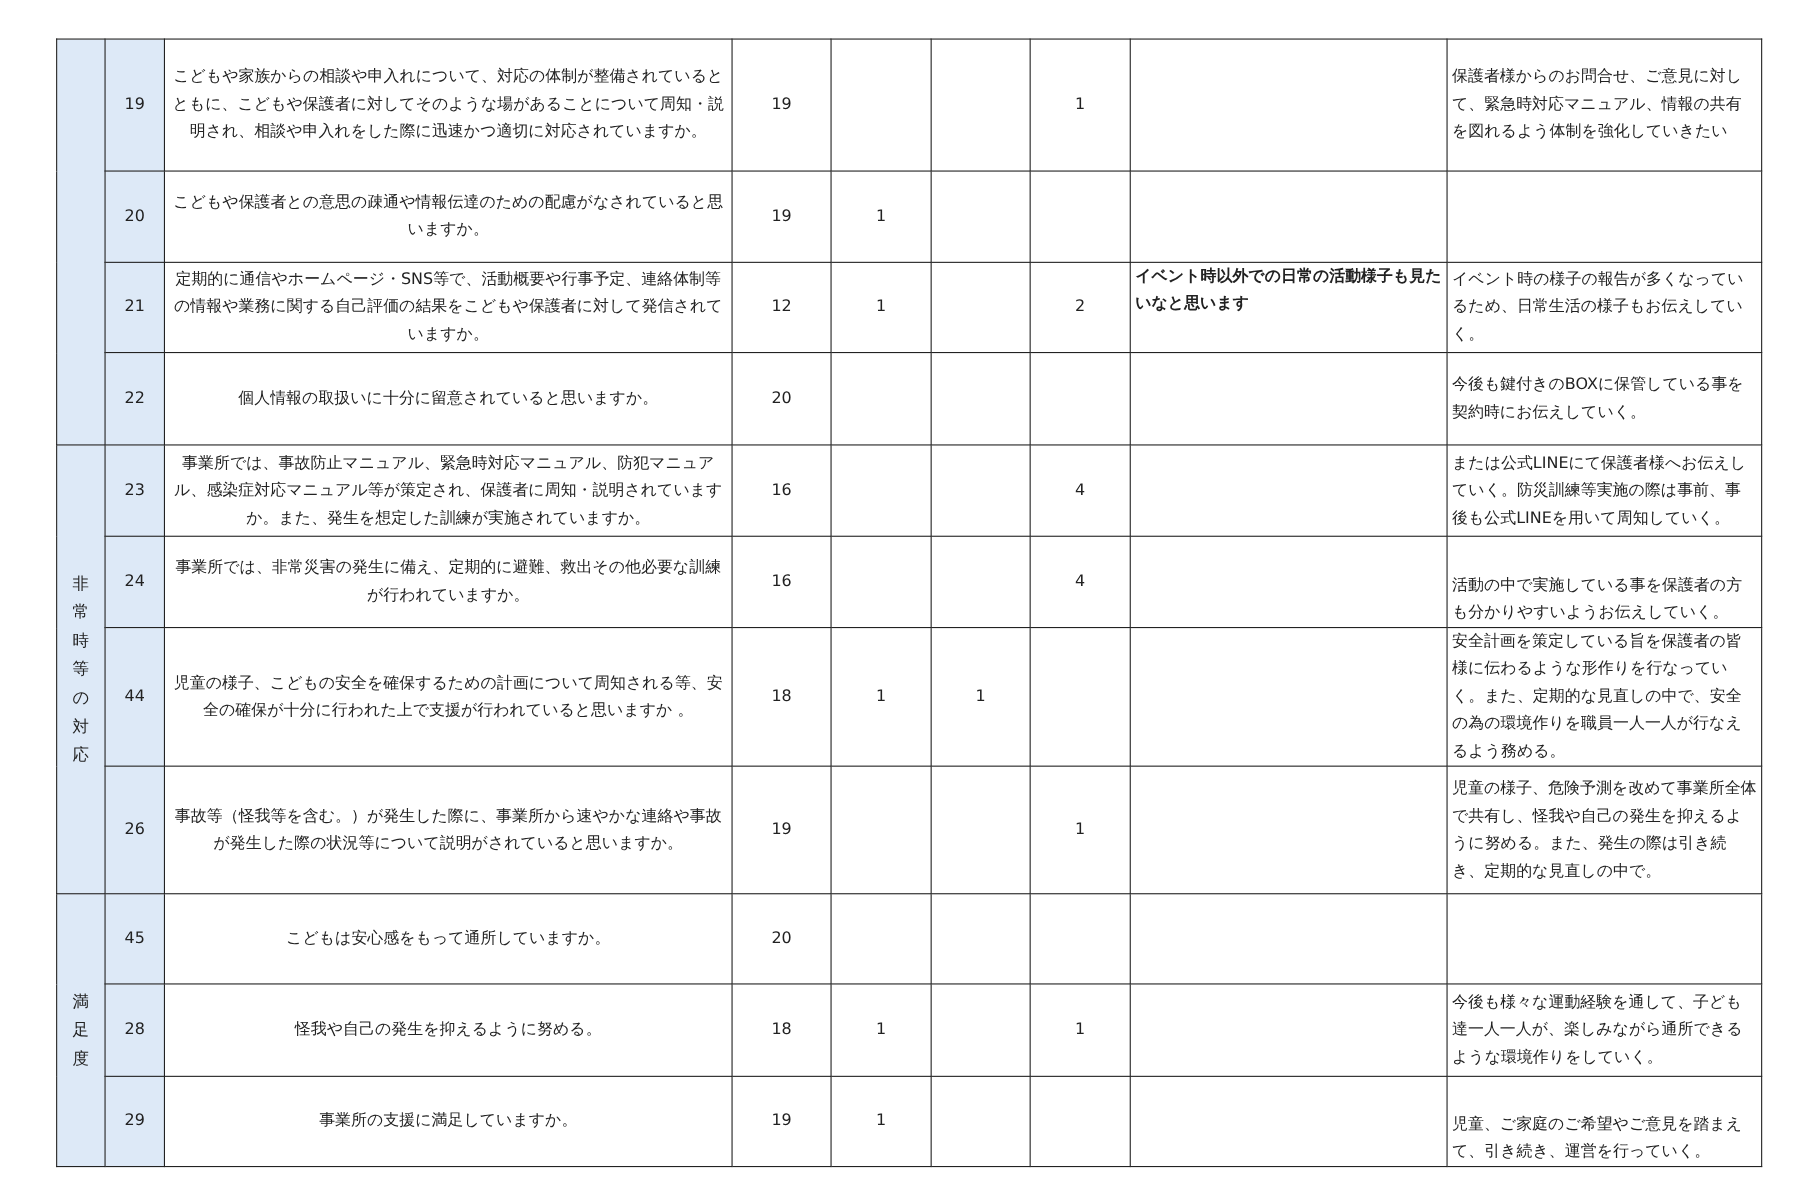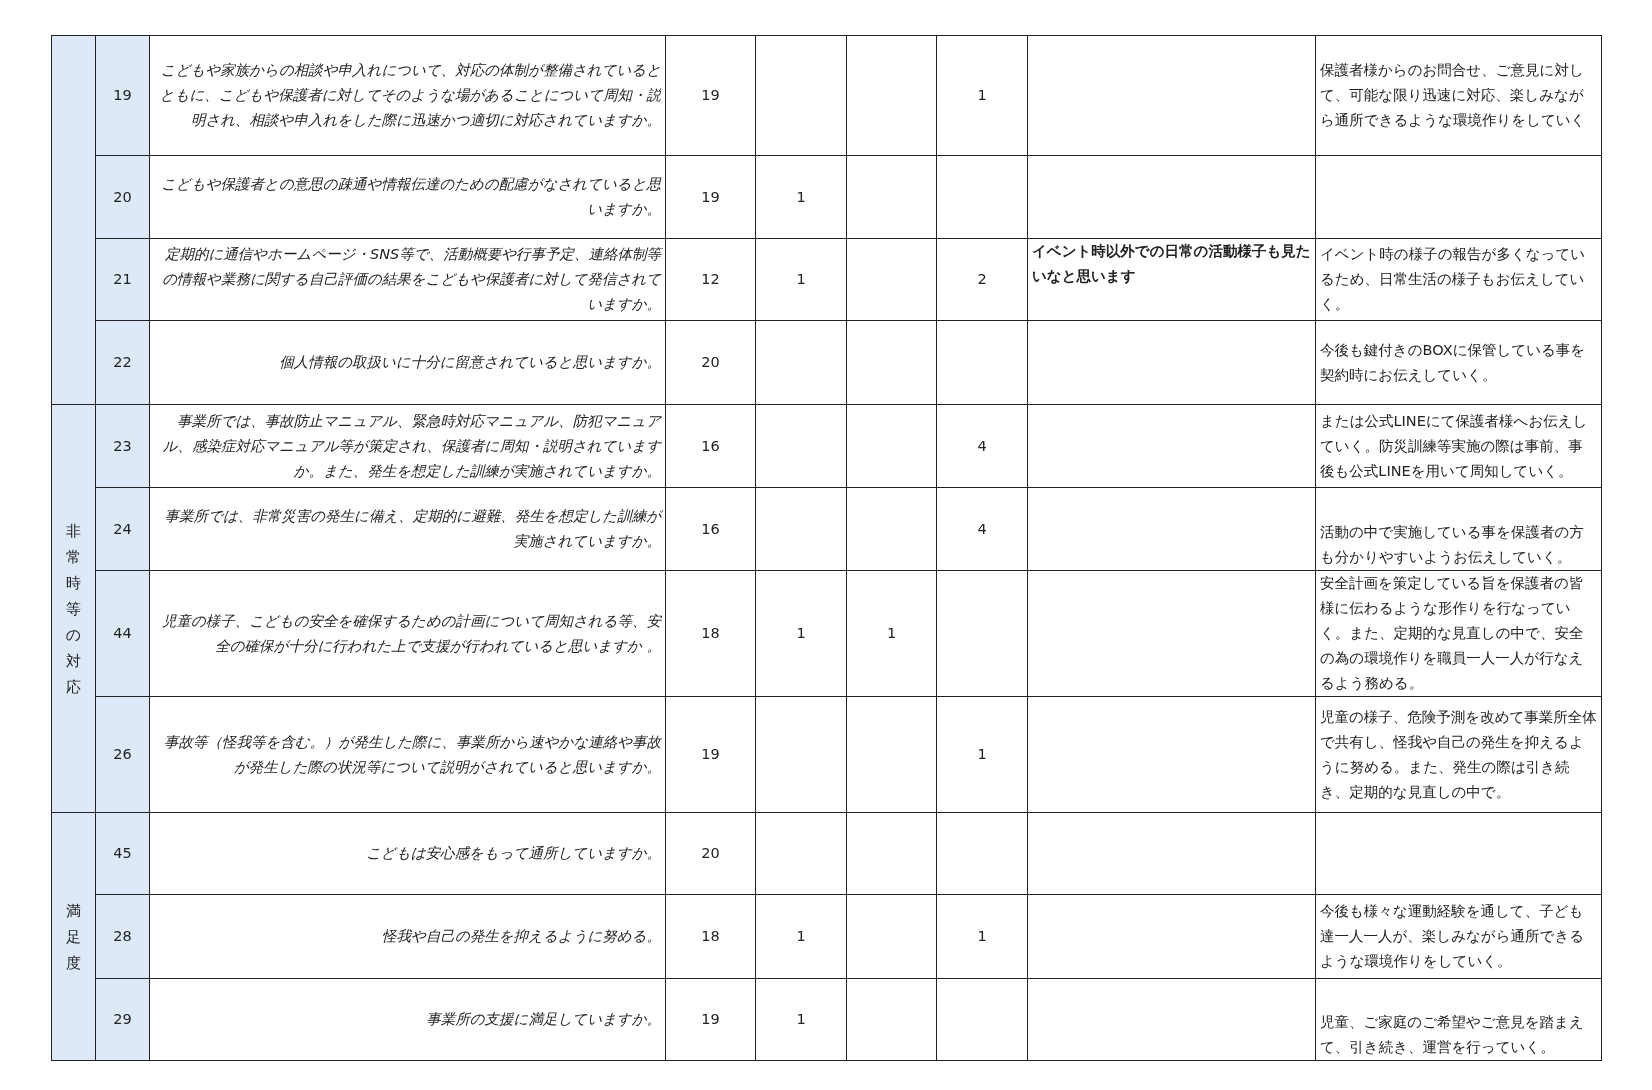--- a/index.html
+++ b/index.html
@@ -10,21 +10,21 @@
     border-collapse:collapse; table-layout:fixed;
     width:1550px;
   }
   table.survey td {
     border:1.5px solid #222; padding:0; vertical-align:middle;
     font-size:14.5px; line-height:25px;
   }
   td.group { background:#dde9f7; text-align:center; }
   td.group .vtext { display:inline-block; width:18px; line-height:26px; font-size:15px; }
   td.num { background:#dde9f7; text-align:center; font-size:15px; }
-  td.q { padding:0 4px !important; text-align:right;font-style:italic; }
+  td.q { padding:0 4px !important; text-align:center; }
   td.val { text-align:center; font-size:15px; }
   td.cmt { padding:0 4px !important; vertical-align:middle;font-weight:bold; }
   td.resp { padding:0 4px !important; vertical-align:top; }
 </style>
 </head>
 <body>
 
 <table class="survey">
   <colgroup>
     <col style="width:44px">
@@ -41,21 +41,21 @@
 
     <tr style="height:120px">
       <td class="group" rowspan="4"></td>
       <td class="num">19</td>
       <td class="q">こどもや家族からの相談や申入れについて、対応の体制が整備されているとともに、こどもや保護者に対してそのような場があることについて周知・説明され、相談や申入れをした際に迅速かつ適切に対応されていますか。</td>
       <td class="val">19</td>
       <td class="val"></td>
       <td class="val"></td>
       <td class="val">1</td>
       <td class="cmt"></td>
-      <td class="resp">保護者様からのお問合せ、ご意見に対して、可能な限り迅速に対応、楽しみながら通所できるような環境作りをしていく</td>
+      <td class="resp">保護者様からのお問合せ、ご意見に対して、緊急時対応マニュアル、情報の共有を図れるよう体制を強化していきたい</td>
     </tr>
 
     <tr style="height:83px">
       <td class="num">20</td>
       <td class="q">こどもや保護者との意思の疎通や情報伝達のための配慮がなされていると思いますか。</td>
       <td class="val">19</td>
       <td class="val">1</td>
       <td class="val"></td>
       <td class="val"></td>
       <td class="cmt"></td>
@@ -101,21 +101,21 @@
       <td class="val">16</td>
       <td class="val"></td>
       <td class="val"></td>
       <td class="val">4</td>
       <td class="cmt"></td>
       <td class="resp">または公式LINEにて保護者様へお伝えしていく。防災訓練等実施の際は事前、事後も公式LINEを用いて周知していく。</td>
     </tr>
 
     <tr style="height:83px">
       <td class="num">24</td>
-      <td class="q">事業所では、非常災害の発生に備え、定期的に避難、発生を想定した訓練が実施されていますか。</td>
+      <td class="q">事業所では、非常災害の発生に備え、定期的に避難、救出その他必要な訓練が行われていますか。</td>
       <td class="val">16</td>
       <td class="val"></td>
       <td class="val"></td>
       <td class="val">4</td>
       <td class="cmt"></td>
       <td class="resp" style="vertical-align:bottom">活動の中で実施している事を保護者の方も分かりやすいようお伝えしていく。</td>
     </tr>
 
     <tr style="height:126px">
       <td class="num">44</td>

